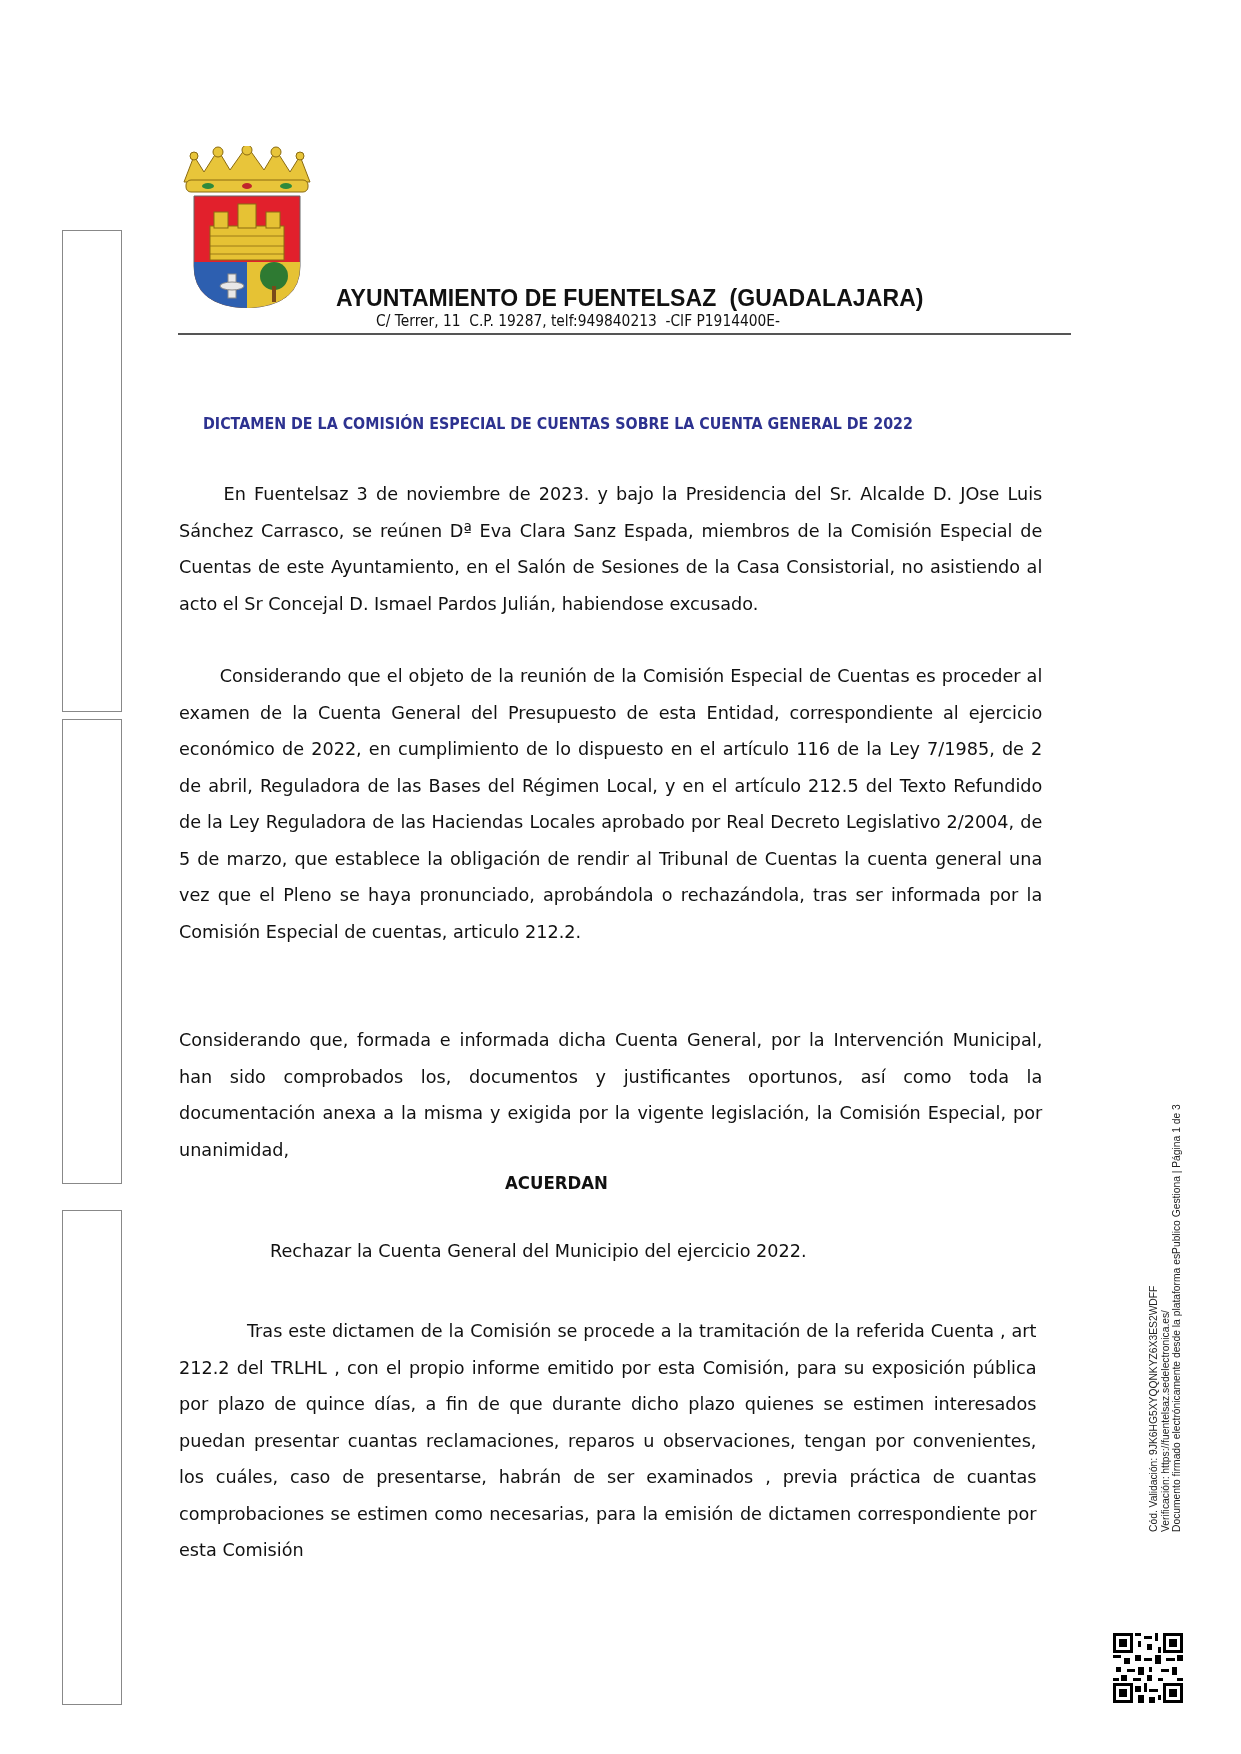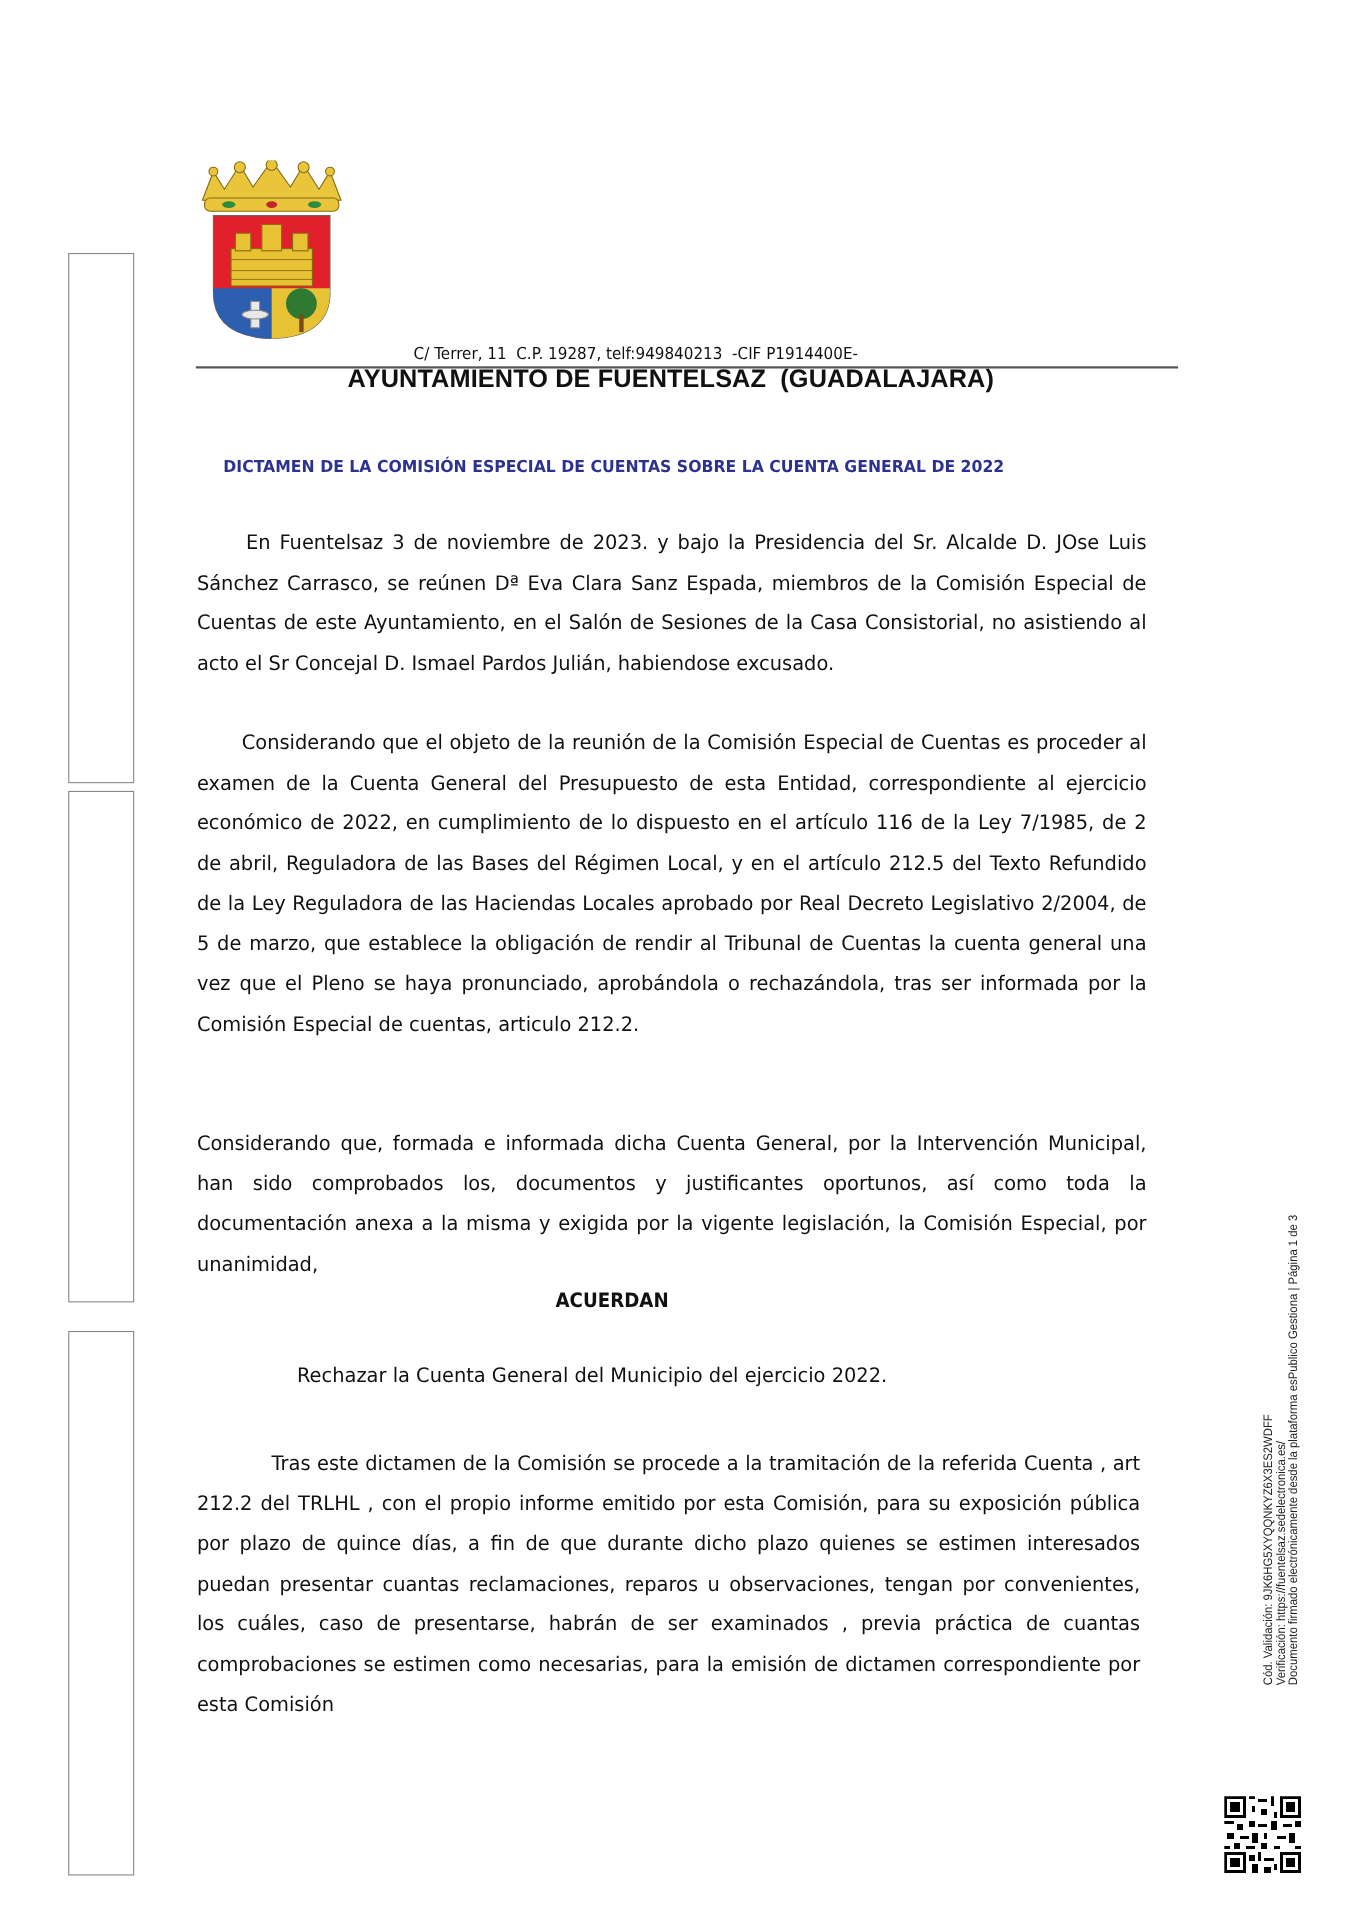--- a/index.html
+++ b/index.html
@@ -1,20 +1,20 @@
 <!DOCTYPE html>
 <html><head>
 <meta charset="utf-8">
 <style>
   html, body { margin:0; padding:0; background:#fff; }
   body { width:1241px; height:1754px; position:relative; overflow:hidden; font-family:"DejaVu Sans", sans-serif; color:#111; }
 
   
   .crest { position:absolute; left:178px; top:146px; width:138px; height:162px; }
-  .org-title { position:absolute; left:316px; top:285px; font-family:"Liberation Sans", sans-serif; font-weight:bold; font-size:23px; letter-spacing:0.1px; color:#111; white-space:pre;margin-top:46px; }
+  .org-title { position:absolute; left:336px; top:285px; font-family:"Liberation Sans", sans-serif; font-weight:bold; font-size:23px; letter-spacing:0.1px; color:#111; white-space:pre; }
   .org-address { position:absolute; left:376px; top:312px; font-family:"DejaVu Sans", sans-serif; font-size:15px; color:#111; white-space:pre; transform:scaleX(0.92); transform-origin:left; }
   .header-rule { position:absolute; left:178px; top:333px; width:893px; height:0; border-top:2px solid #555; }
 
   
   .doc-title { position:absolute; left:203px; top:415px; font-family:"DejaVu Sans", sans-serif; font-weight:bold; font-size:15px; color:#2d3290; transform:scaleX(0.95); transform-origin:left; white-space:nowrap; }
   .para { position:absolute; left:179px; width:890px; font-family:"DejaVu Sans", sans-serif; font-size:18.2px; line-height:36.5px; text-align:justify; text-align-last:left; color:#111; transform:scaleX(0.97); transform-origin:left; }
   .para.indent1 { text-indent:46px; }
   .para.indent2 { text-indent:42px; }
   .para.indent3 { text-indent:70px; }
   .acuerdan { position:absolute; left:505px; top:1172px; font-weight:bold; font-size:18px; font-family:"DejaVu Sans", sans-serif; transform:scaleX(0.92); transform-origin:left; }

